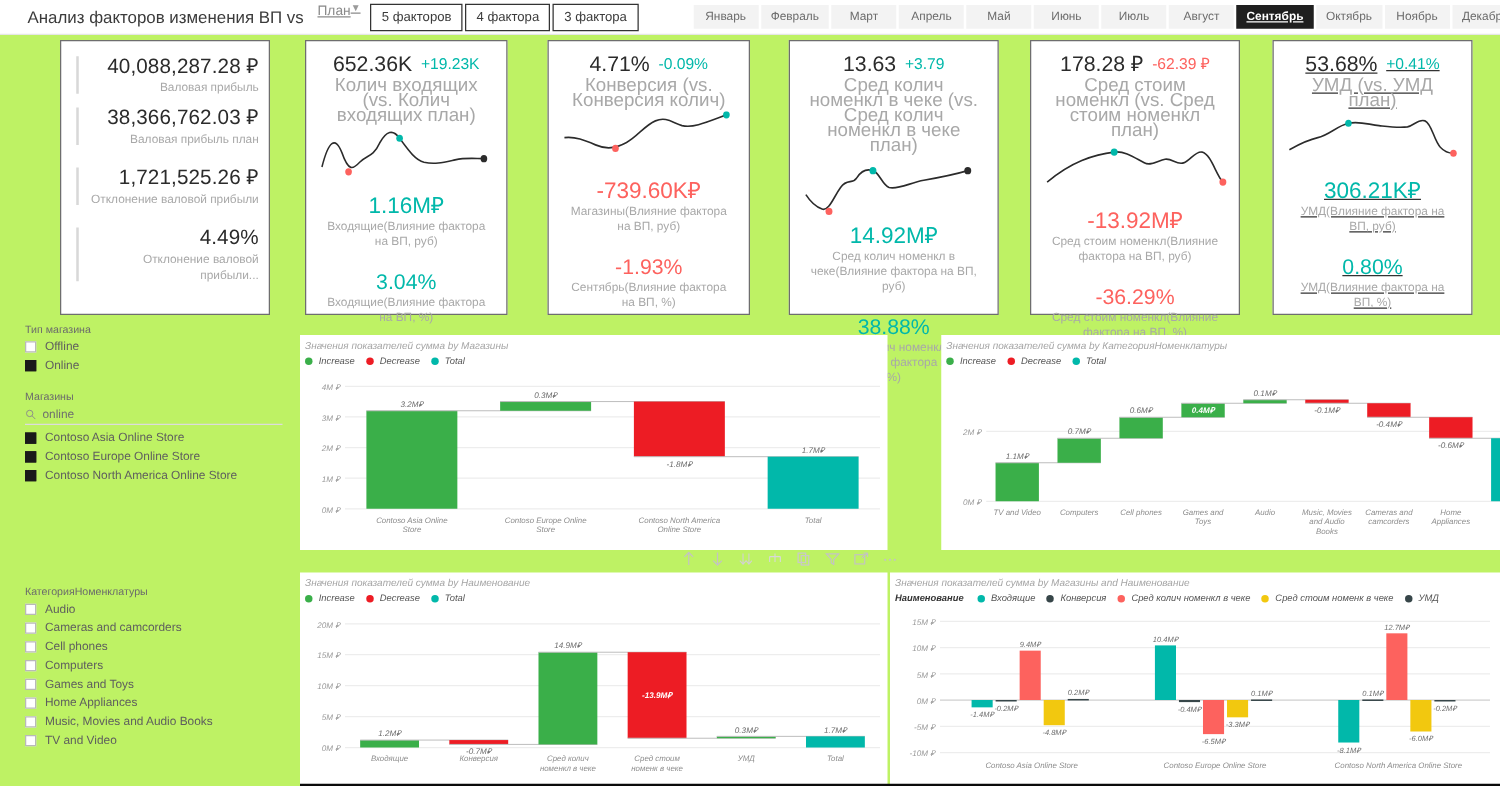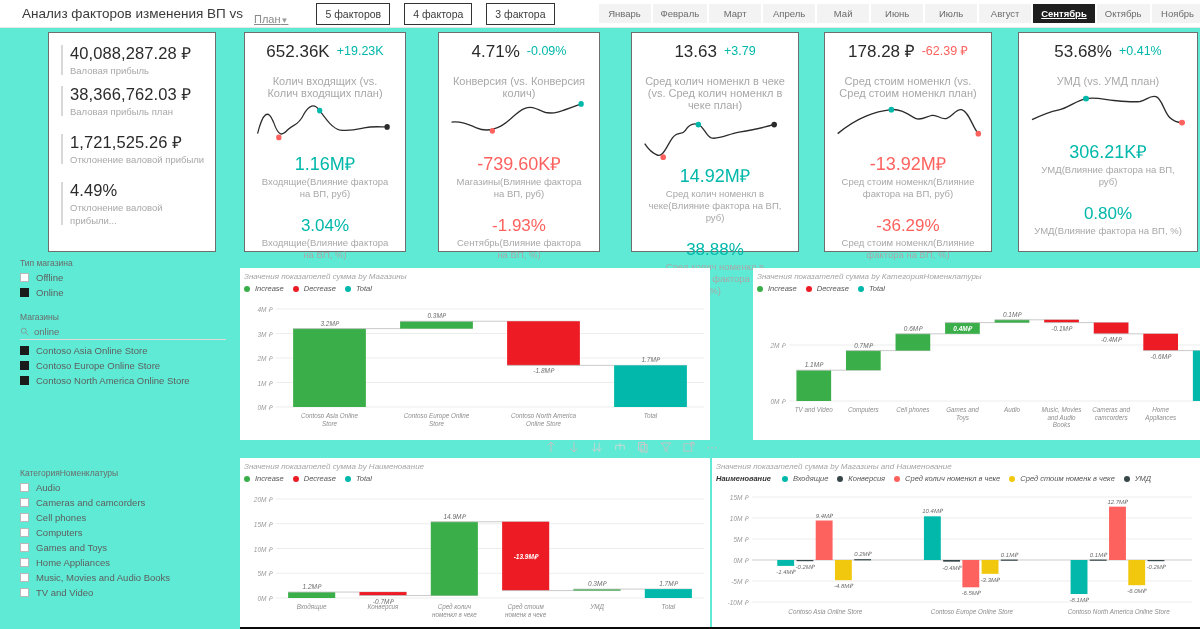--- a/index.html
+++ b/index.html
@@ -3,79 +3,79 @@
 <meta charset="utf-8">
 <style>
   * { box-sizing: border-box; margin: 0; padding: 0; }
   html, body {
     width: 1200px; height: 629px;
     background: #ffffff;
     font-family: "Liberation Sans", sans-serif;
     color: #333333;
     overflow: hidden;
   }
-  .page { position: relative; width: 1200px; height: 629px; background:#5eead4; }
+  .page { position: relative; width: 1200px; height: 629px; background:#bef264; }
 
   
   .header {
     position: absolute; left:0; top:0; width:1200px; height:28px;
     display:flex; align-items:center; background:#ffffff;
     border-bottom:1px solid #e6e6e6;
   }
   .hdr-title { font-size:13.5px; color:#3b3b3b; margin-left:22px; white-space:nowrap; }
   .plan-select {
     margin-left:8px; width:90px; height:22px; border:none;
-    display:flex; align-items:flex-end; justify-content:space-between;
+    display:flex; align-items:flex-start; justify-content:space-between;
     font-size:11px; color:#8a8a8a; padding:0 4px 0 3px;text-decoration:underline;
   }
   .chev { font-size:8px; color:#9a9a9a; line-height:1; }
-  .factor-btns { display:flex; margin-left:24px; gap:14px;justify-content:space-between; }
+  .factor-btns { display:flex; margin-left:4px; gap:2px;justify-content:space-between; }
   .factor-btn {
     height:22px; min-width:62px; padding:0 8px;
     border:1px solid #333; background:#fff; font-size:10.5px; color:#3b3b3b;
     display:flex; align-items:center; justify-content:center; white-space:nowrap;
   }
   .arrow-deco { margin-left:22px; width:34px; height:24px; opacity:.25; }
   .months { display:flex; margin-left:22px; gap:2px; }
   .month {
     height:19px; min-width:52px; padding:0 8px; background:#f3f3f3;
     font-size:9.5px; color:#6b6b6b; display:flex; align-items:center; justify-content:center;
     white-space:nowrap;
   }
   .month.sel { background:#1f1f1f; color:#ffffff; font-weight:bold;text-decoration:underline; }
 
   
   .kpi-row { position:absolute; left:0; top:30px; width:1200px; height:225px; }
   .kpi-card {
     position:absolute; top:2px; height:220px; border:1px solid #6e6e6e; background:#fff;
     padding:8px 9px 0 9px; text-align:center;
   }
-  #card0 { left:48px;  width:168px; text-align:left; padding:10px 8px 0 12px; border:1px solid #6e6e6e;}
+  #card0 { left:48px;  width:168px; text-align:right; padding:10px 8px 0 12px; border:1px solid #6e6e6e;}
   #card1 { left:244px; width:162px; }
   #card2 { left:438px; width:162px; }
   #card3 { left:631px; width:168px; }
   #card4 { left:824px; width:168px; }
-  #card5 { left:1018px;width:180px; }
+  #card5 { left:1018px;width:160px;text-decoration:underline; }
 
   
   .m-row { position:relative; padding-left:9px; margin-bottom:7px; }
   .m-row:before {
     content:""; position:absolute; left:0; top:2px; bottom:2px; width:2px; background:#d8d8d8;
   }
   .m-val { font-size:16.5px; color:#2b2b2b; letter-spacing:.1px; line-height:21px; }
   .m-lab { font-size:9.5px; color:#a8a8a8; line-height:13px; }
   #card0 .m-row.gap { margin-top:14px; }
 
   
   .kpi-top { display:flex; align-items:flex-end; justify-content:center; gap:7px; line-height:21px; }
   .kpi-main { font-size:17px; color:#2b2b2b; }
   .kpi-delta { font-size:12.5px; }
   .pos { color:#01b8aa; }
   .neg { color:#fd625e; }
-  .kpi-sub { font-size:11px; color:#a8a8a8; line-height:12px; margin-top:13px; padding:0 4px; }
+  .kpi-sub { font-size:15px; color:#a8a8a8; line-height:12px; margin-top:1px; padding:0 4px; }
   .spark { width:100%; height:48px; margin-top:2px; display:block; }
   .kpi-big { font-size:18px; margin-top:2px; }
   .kpi-big2 { font-size:17px; margin-top:16px; }
   .kpi-cap { font-size:9.5px; color:#a8a8a8; line-height:12px; padding:0 6px; margin-top:1px; }
 
   
   .filters { position:absolute; left:0; top:258px; width:240px; height:371px; }
   .f-title { font-size:8.5px; color:#6b6b6b; margin:0 0 4px 20px; }
   .f-item { display:flex; align-items:center; gap:7px; margin:0 0 4px 20px; font-size:9.5px; color:#5e5e5e; }
   .cb { width:9px; height:9px; border:1px solid #b9b9b9; background:#fff; flex:none; }

